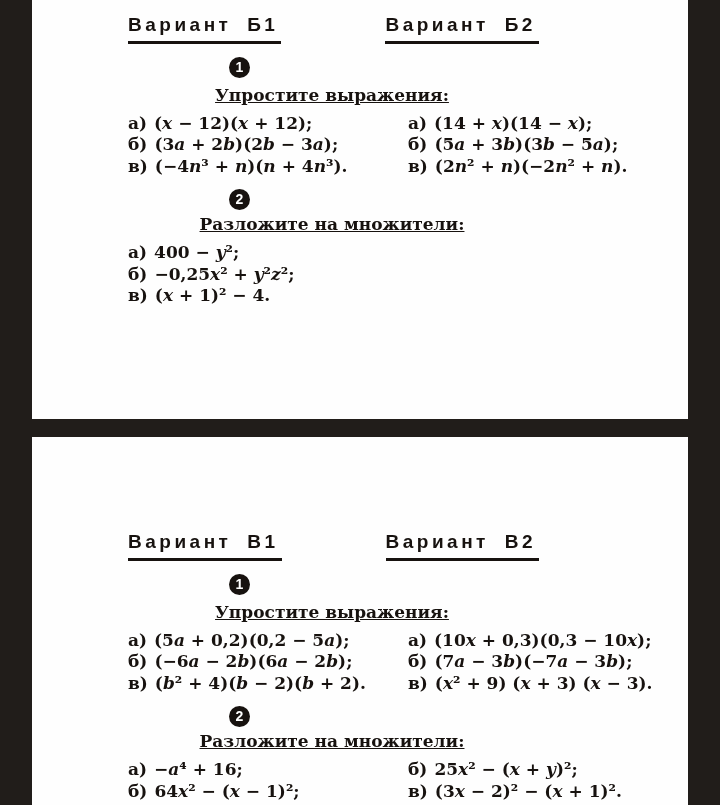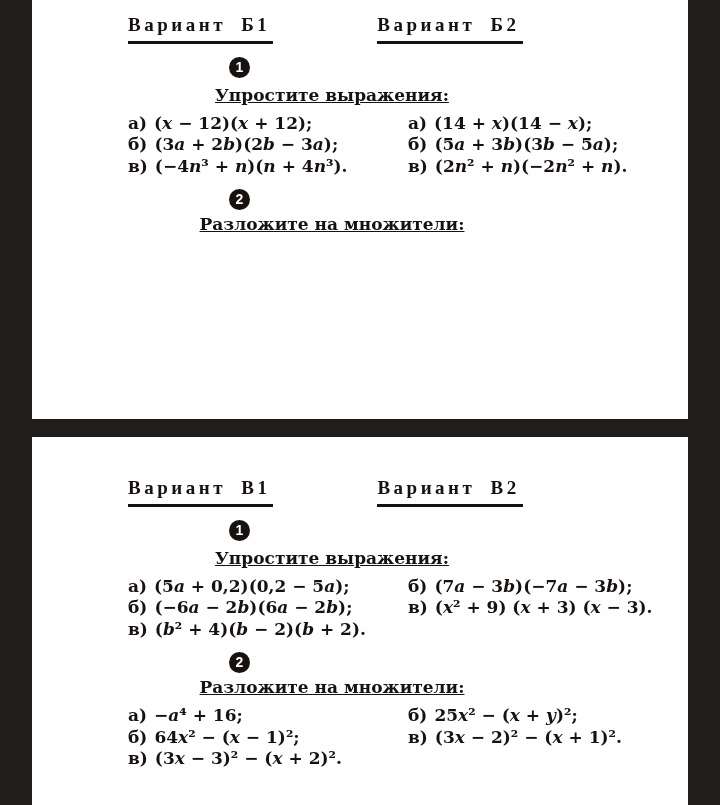--- a/index.html
+++ b/index.html
@@ -14,25 +14,25 @@
     position: absolute;
     left: 32px;
     width: 656px;
     background: #fefefe;
   }
   #panel-b { top: 0; height: 419px; }
   #panel-v { top: 437px; height: 368px; }
 
   .variant-row { display: flex; padding-left: 96px; gap: 104px; }
   #panel-b .variant-row { padding-top: 14px; }
-  #panel-v .variant-row { padding-top: 40px; }
+  #panel-v .variant-row { padding-top: 54px; margin-top: 40px; }
 
   .v-title {
     margin: 0;
-    font-family: Liberation Serif, serif;
+    font-family: Liberation Sans, sans-serif;
     font-size: 19px;
     font-weight: bold;
     letter-spacing: 3.5px;
     word-spacing: 7px;
     color: #17120f;
     border-bottom: 3px solid #17120f;
     padding: 0 3px 5px 0;
     line-height: 1.15;
     white-space: nowrap;
   }
@@ -98,38 +98,44 @@
     <div class="col">
       <div class="item"><span class="lbl">а)</span><span class="expr">(14 + <i>x</i>)(14 − <i>x</i>);</span></div>
       <div class="item"><span class="lbl">б)</span><span class="expr">(5<i>a</i> + 3<i>b</i>)(3<i>b</i> − 5<i>a</i>);</span></div>
       <div class="item"><span class="lbl">в)</span><span class="expr">(2<i>n</i>² + <i>n</i>)(−2<i>n</i>² + <i>n</i>).</span></div>
     </div>
   </div>
 
   <div class="badge badge-2">2</div>
   <p class="instr instr-2">Разложите на множители:</p>
   <div class="items">
+    <div class="col col-left">
+      <div class="item"><span class="lbl">а)</span><span class="expr">400 − <i>y</i>²;</span></div>
+      <div class="item"><span class="lbl">б)</span><span class="expr">−0,25<i>x</i>² + <i>y</i>²<i>z</i>²;</span></div>
+      <div class="item"><span class="lbl">в)</span><span class="expr">(<i>x</i> + 1)² − 4.</span></div>
+    </div>
   </div>
 </section>
 
 <section class="panel" id="panel-v">
   <div class="variant-row">
     <h2 class="v-title">Вариант В1</h2>
     <h2 class="v-title">Вариант В2</h2>
   </div>
 
   <div class="badge badge-1">1</div>
   <p class="instr">Упростите выражения:</p>
   <div class="items">
     <div class="col col-left">
       <div class="item"><span class="lbl">а)</span><span class="expr">(5<i>a</i> + 0,2)(0,2 − 5<i>a</i>);</span></div>
       <div class="item"><span class="lbl">б)</span><span class="expr">(−6<i>a</i> − 2<i>b</i>)(6<i>a</i> − 2<i>b</i>);</span></div>
       <div class="item"><span class="lbl">в)</span><span class="expr">(<i>b</i>² + 4)(<i>b</i> − 2)(<i>b</i> + 2).</span></div>
     </div>
     <div class="col">
+      <div class="item"><span class="lbl">а)</span><span class="expr">(10<i>x</i> + 0,3)(0,3 − 10<i>x</i>);</span></div>
       <div class="item"><span class="lbl">б)</span><span class="expr">(7<i>a</i> − 3<i>b</i>)(−7<i>a</i> − 3<i>b</i>);</span></div>
       <div class="item"><span class="lbl">в)</span><span class="expr">(<i>x</i>² + 9) (<i>x</i> + 3) (<i>x</i> − 3).</span></div>
     </div>
   </div>
 
   <div class="badge badge-2">2</div>
   <p class="instr instr-2">Разложите на множители:</p>
   <div class="items">
     <div class="col col-left">
       <div class="item"><span class="lbl">а)</span><span class="expr">−<i>a</i>⁴ + 16;</span></div>

